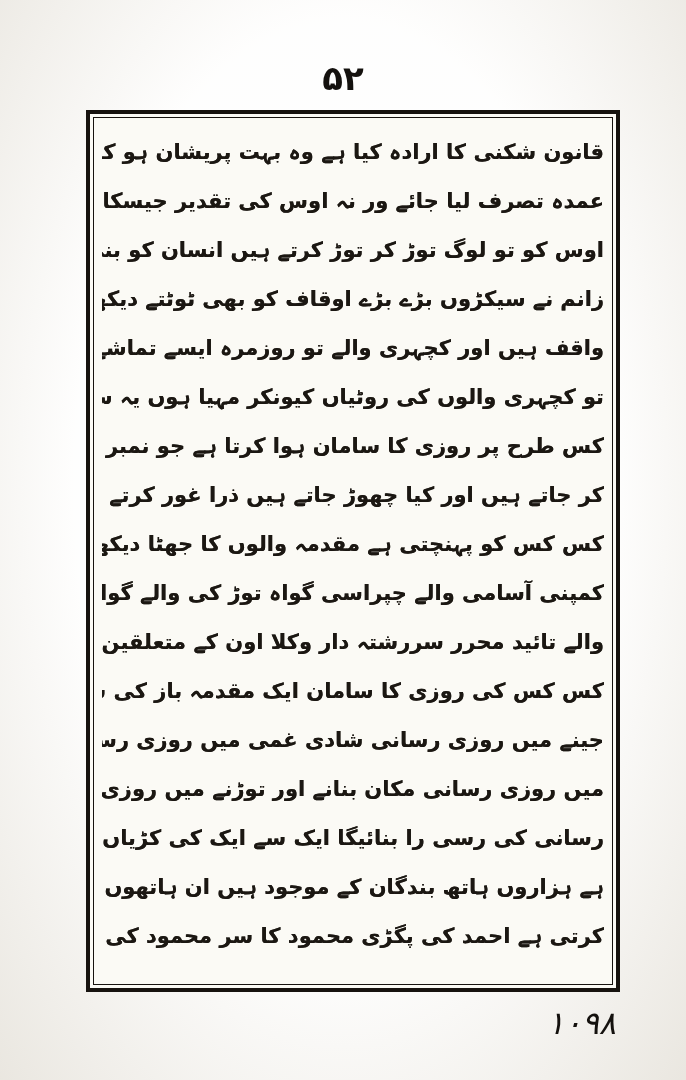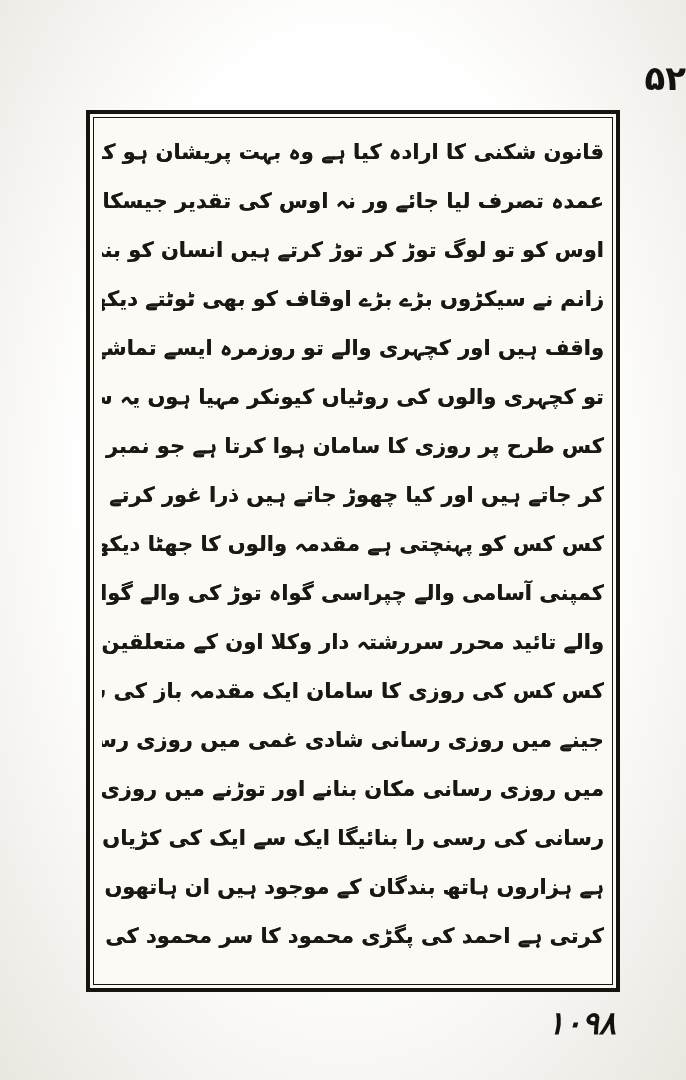--- a/index.html
+++ b/index.html
@@ -20,20 +20,21 @@
     position: absolute;
     inset: 0;
     background:
       radial-gradient(ellipse at 50% 45%, rgba(255,255,255,0.9) 55%, rgba(205,200,190,0.35) 100%);
   }
   .page-number-top {
     position: absolute;
     top: 58px;
     left: 0;
     width: 100%;
+    text-align: center;
     font-size: 34px;
     font-weight: bold;
     letter-spacing: 2px;
     color: #14110e;
   }
   .frame-outer {
     position: absolute;
     left: 86px;
     top: 110px;
     width: 534px;
@@ -67,21 +68,21 @@
     white-space: nowrap;
     overflow: hidden;
     text-shadow: 0 0 0.6px rgba(20,15,10,0.8);
     font-family: "DejaVu Sans", "DejaVu Serif", sans-serif;
   }
   .page-number-bottom {
     position: absolute;
     right: 70px;
     bottom: 38px;
     font-size: 32px;
-    font-weight: bold;
+    font-weight: normal;
     font-style: italic;
     color: #14110e;
     letter-spacing: 3px;
   }
 </style>
 </head>
 <body>
 
 <div class="scan-surface"></div>
 

